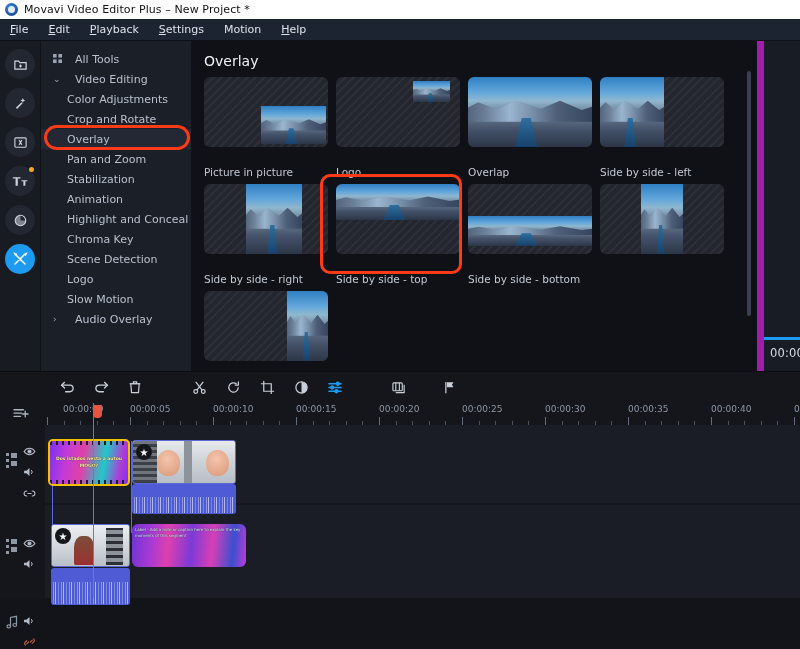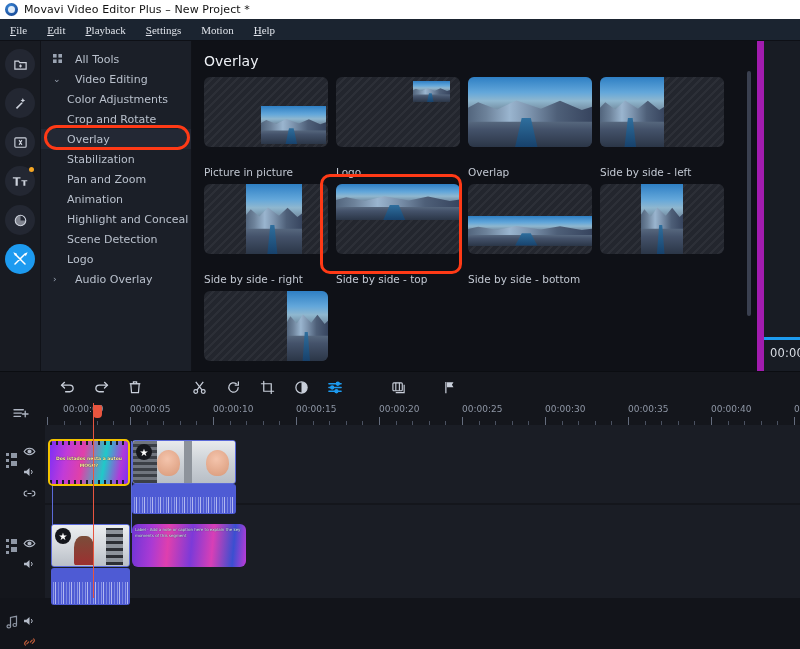--- a/index.html
+++ b/index.html
@@ -28,21 +28,21 @@
     border-radius:50%; background:#ffffff; opacity:.85;
   }
   .tb-title { font-size: 11px; color: #111; letter-spacing: .1px; }
 
   
   .menubar {
     height: 22px; background: #1b2430; display: flex; align-items: center;
     padding-left: 10px; gap: 20px; flex: 0 0 22px;
     border-bottom: 1px solid #0e1016;
   }
-  .menu-item { font-size: 11px; color: #dfe3ea; cursor: default; font-family: Liberation Serif, serif; }
+  .menu-item { font-size: 11px; color: #dfe3ea; cursor: default; }
   .menu-item u { text-decoration: underline; }
 
   
   .middle { display: flex; flex: 0 0 330px; height: 330px; position: relative; }
 
   
   .rail {
     width: 41px; background: #181b22; display: flex; flex-direction: column;
     align-items: center; padding-top: 8px; gap: 9px; flex: 0 0 41px;
     border-right: 1px solid #101218;
@@ -269,36 +269,42 @@
       <div class="tl-row indent">
         <span>Color Adjustments</span>
       </div>
       <div class="tl-row indent">
         <span>Crop and Rotate</span>
       </div>
       <div class="tl-row indent selected">
         <span>Overlay</span>
       </div>
       <div class="tl-row indent">
+        <span>Pan and Zoom</span>
+      </div>
+      <div class="tl-row indent">
         <span>Stabilization</span>
       </div>
       <div class="tl-row indent">
-        <span>Pan and Zoom</span>
-      </div>
-      <div class="tl-row indent">
         <span>Animation</span>
       </div>
       <div class="tl-row indent">
         <span>Highlight and Conceal</span>
       </div>
       <div class="tl-row indent">
+        <span>Chroma Key</span>
+      </div>
+      <div class="tl-row indent">
         <span>Scene Detection</span>
       </div>
       <div class="tl-row indent">
         <span>Logo</span>
+      </div>
+      <div class="tl-row indent">
+        <span>Slow Motion</span>
       </div>
       <div class="tl-row">
         <span class="tl-caret">›</span>
         <span>Audio Overlay</span>
       </div>
 
       <div class="highlight-ring" style="left:3px; top:84px; width:146px; height:25px;"></div>
     </div>
 
     <div class="presets">

